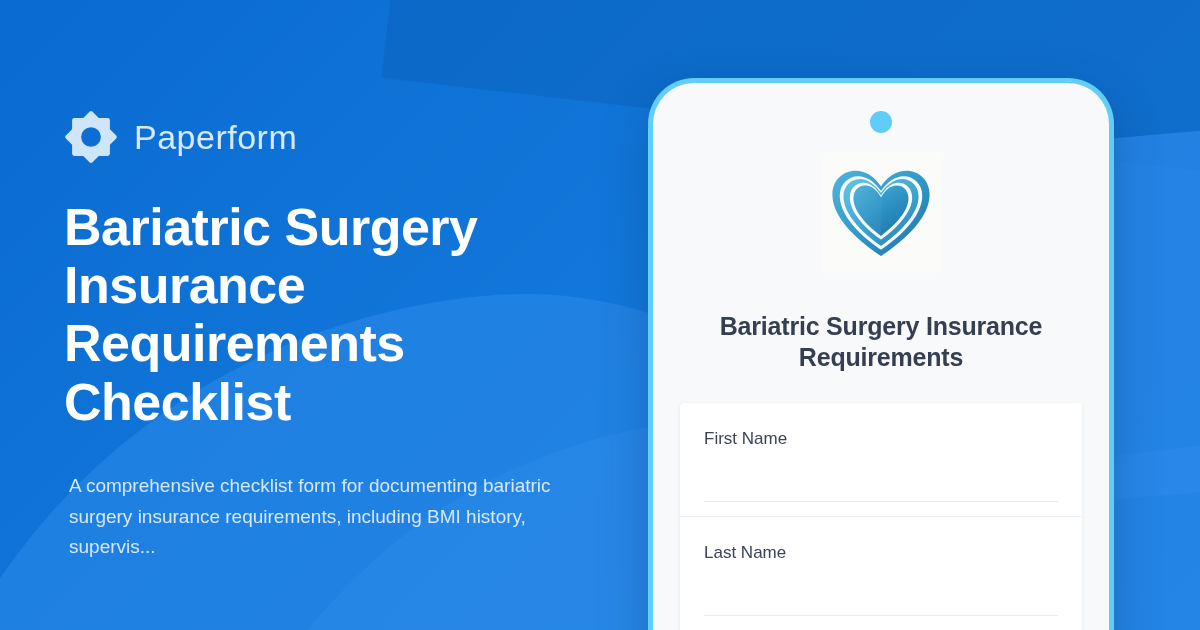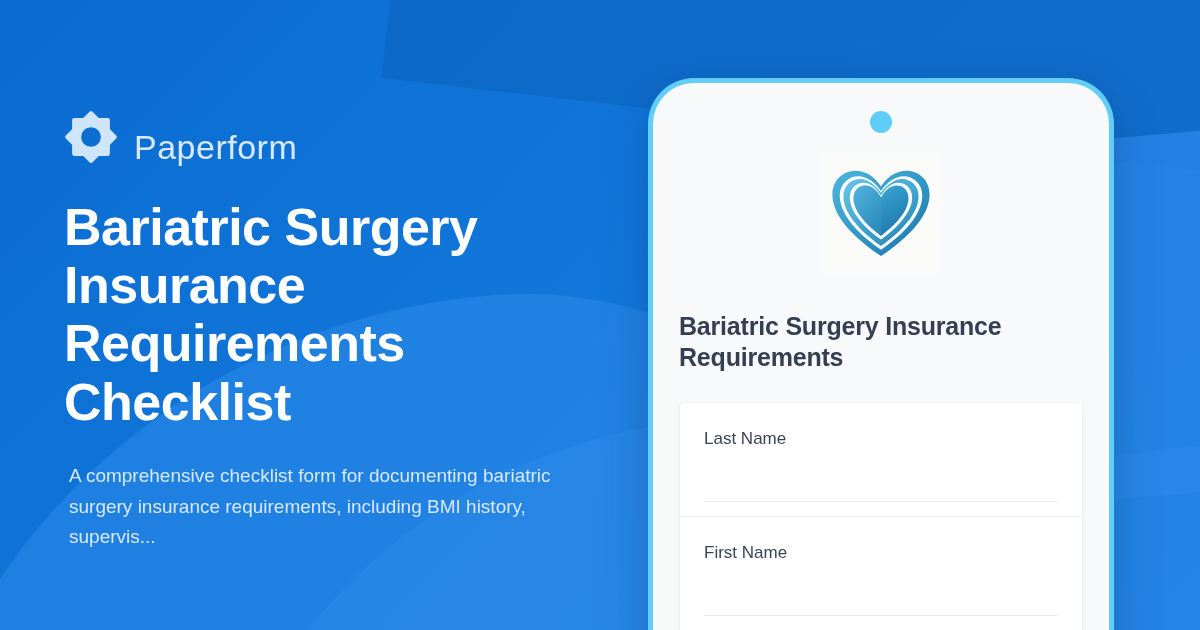--- a/index.html
+++ b/index.html
@@ -86,40 +86,40 @@
   .left-panel {
     position: absolute;
     left: 64px;
     top: 110px;
     width: 540px;
     z-index: 5;
   }
 
   .brand {
     display: flex;
-    align-items: flex-end;
+    align-items: center;
     gap: 16px;
     margin-bottom: 34px;
   }
   .brand-mark {
     width: 54px;
     height: 54px;
     flex: 0 0 54px;
   }
   .brand-word {
     font-family: "Liberation Sans", sans-serif;
     font-size: 34px;
     font-weight: 300;
     letter-spacing: 0.5px;
     color: #d8e9fb;
     line-height: 1;
   }
 
   .headline {
-    margin: 0 0 30px 0;
+    margin: 0 0 40px 0;
     font-family: "Liberation Sans", sans-serif;
     font-size: 52px;
     line-height: 1.12;
     font-weight: 700;
     letter-spacing: -0.5px;
     color: #ffffff;
     max-width: 430px;
   }
 
   .subline {
@@ -170,20 +170,21 @@
     align-items: center;
     justify-content: center;
   }
 
   .form-title {
     position: absolute;
     left: 26px;
     right: 26px;
     top: 228px;
     margin: 0;
+    text-align: center;
     font-family: "Liberation Sans", sans-serif;
     font-size: 25px;
     line-height: 1.22;
     font-weight: 700;
     letter-spacing: -0.2px;
     color: #353f52;
   }
 
   .form-card {
     position: absolute;
@@ -297,25 +298,25 @@
 
         <path d="M60 85 C36 67 30 53 30 44 C30 35 36 30 43 30 C50 30 56 36 60 43 L60 85 Z" fill="url(#gLobe)" opacity="0.55"></path>
       </svg>
     </div>
 
     <h2 class="form-title">Bariatric Surgery Insurance Requirements</h2>
 
     <div class="form-card">
 
       <div class="form-field">
+        <div class="field-label">First Name</div>
+        <div class="field-underline"></div>
+      </div>
+
+      <div class="form-field">
         <div class="field-label">Last Name</div>
         <div class="field-underline"></div>
       </div>
 
-      <div class="form-field">
-        <div class="field-label">First Name</div>
-        <div class="field-underline"></div>
-      </div>
-
     </div>
   </div>
 
 </div>
 
 </body></html>

